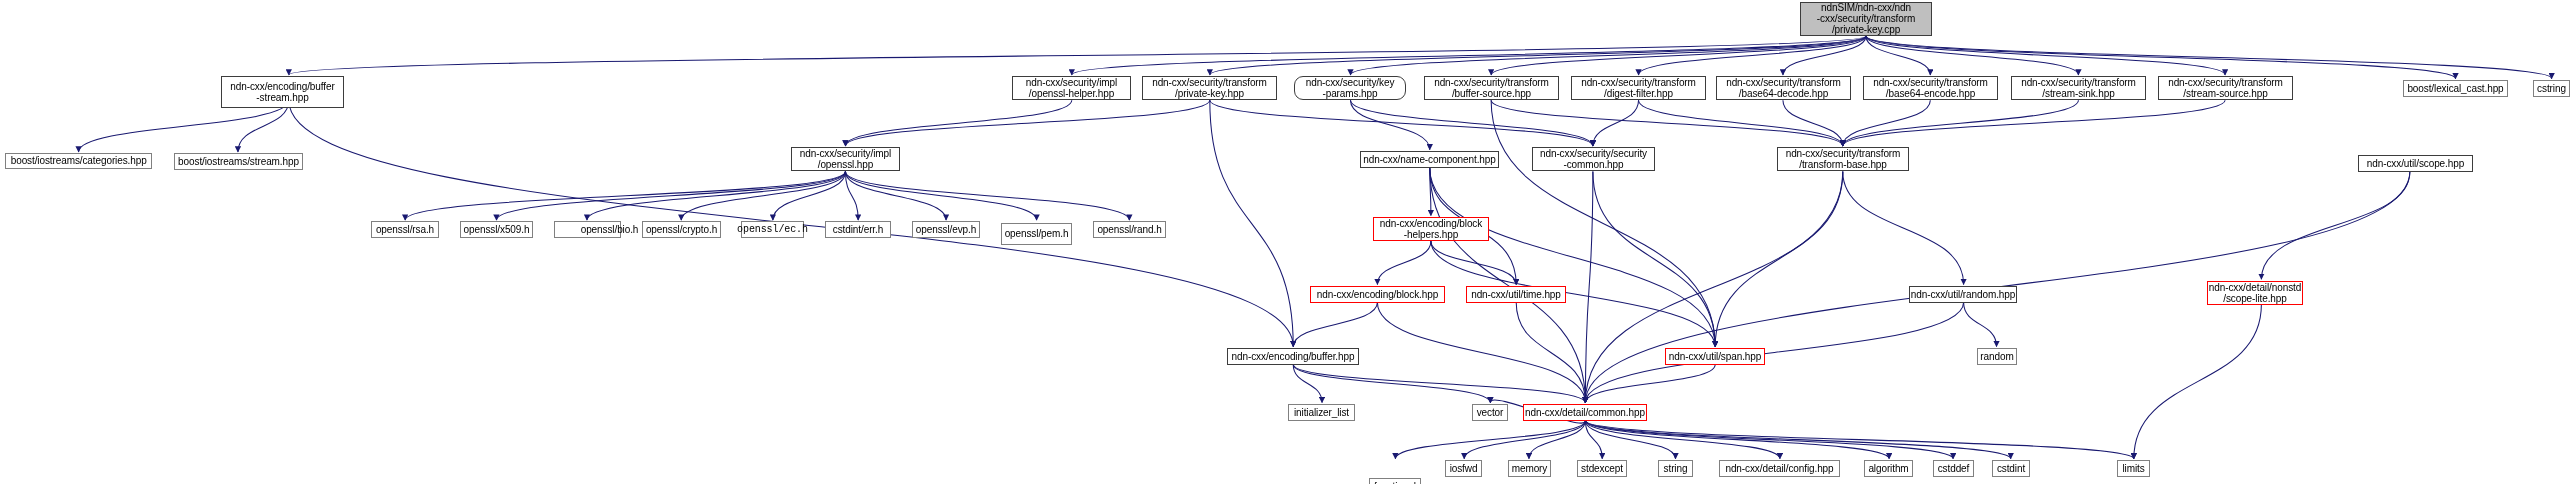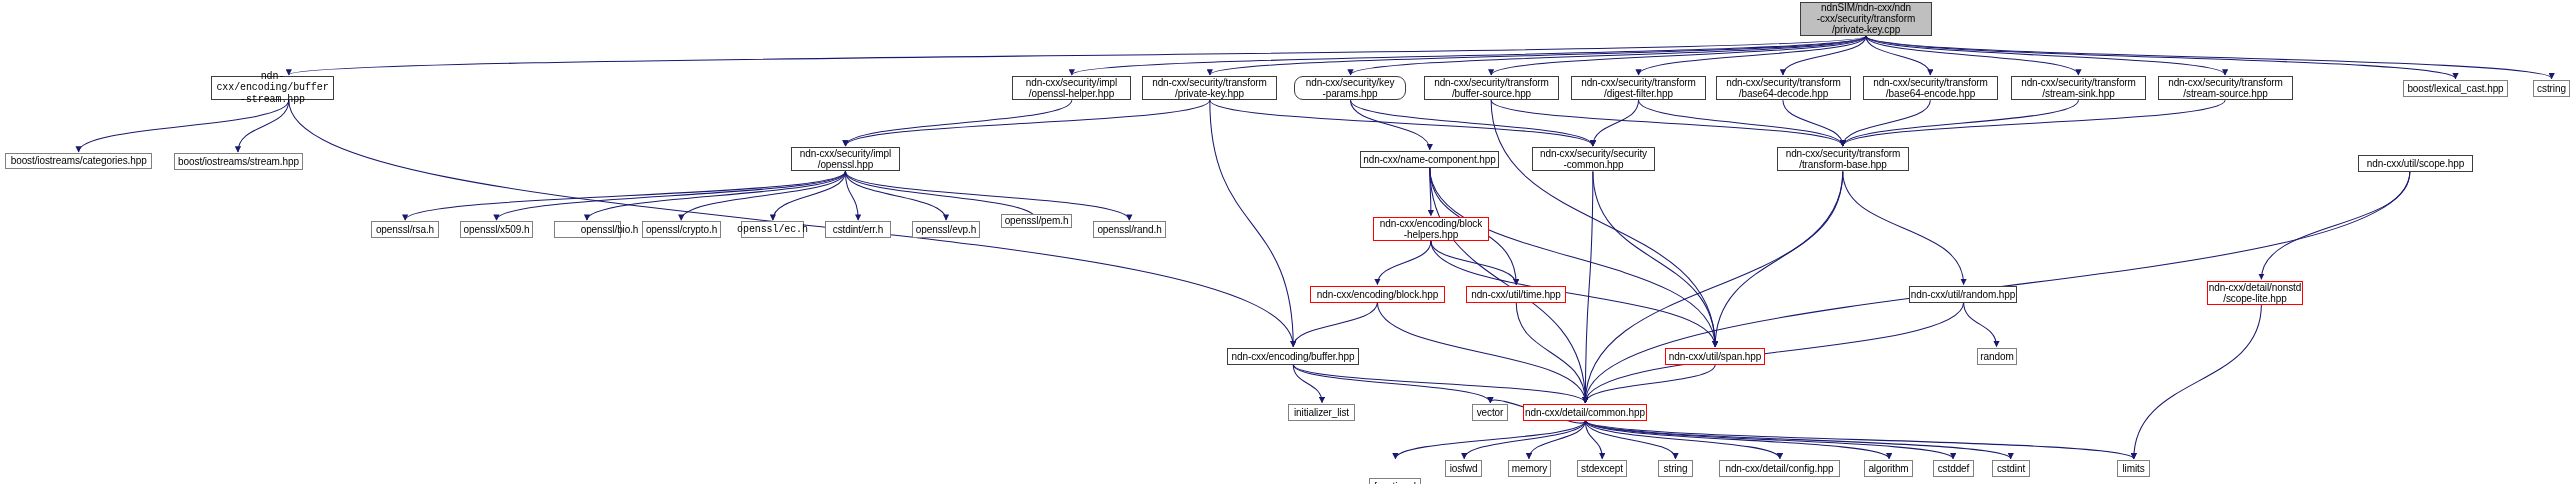--- a/index.html
+++ b/index.html
@@ -124,21 +124,21 @@
       <path d="M 2119 562 C 2119 590.05, 2379 584.95, 2379 613" fill="none" stroke="#191970" stroke-width="1.4" marker-end="url(#arr)"></path>
       <path d="M 2119 562 C 2119 590.05, 2525 584.95, 2525 613" fill="none" stroke="#191970" stroke-width="1.4" marker-end="url(#arr)"></path>
       <path d="M 2119 562 C 2119 590.05, 2610.5 584.95, 2610.5 613" fill="none" stroke="#191970" stroke-width="1.4" marker-end="url(#arr)"></path>
       <path d="M 2119 562 C 2119 590.05, 2687.5 584.95, 2687.5 613" fill="none" stroke="#191970" stroke-width="1.4" marker-end="url(#arr)"></path>
       <path d="M 2119 562 C 2119 590.05, 2852 584.95, 2852 613" fill="none" stroke="#191970" stroke-width="1.4" marker-end="url(#arr)"></path>
       <path d="M 2119 562 C 2119 580, 1992 520, 1992 538" fill="none" stroke="#191970" stroke-width="1.4" marker-end="url(#arr)"></path>
     </svg>
 <div class="node n-root" style="left: 1800px; top: 1.5px; width: 132px; height: 34px;">ndnSIM/ndn-cxx/ndn
 -cxx/security/transform
 /private-key.cpp</div>
-    <div class="node n-black" style="left: 211px; top: 76px; width: 123px; height: 24px; font-family: Liberation Mono, monospace;">ndn-cxx/encoding/buffer
+    <div class="node n-black" style="left: 221px; top: 76px; width: 123px; height: 32px;">ndn-cxx/encoding/buffer
 -stream.hpp</div>
     <div class="node n-black" style="left: 1012px; top: 76px; width: 119px; height: 24px;">ndn-cxx/security/impl
 /openssl-helper.hpp</div>
     <div class="node n-black" style="left: 1142px; top: 76px; width: 135px; height: 24px;">ndn-cxx/security/transform
 /private-key.hpp</div>
     <div class="node n-black" style="left: 1294px; top: 76px; width: 112px; height: 24px; border-radius: 9px;">ndn-cxx/security/key
 -params.hpp</div>
     <div class="node n-black" style="left: 1424px; top: 76px; width: 135px; height: 24px;">ndn-cxx/security/transform
 /buffer-source.hpp</div>
     <div class="node n-black" style="left: 1571px; top: 76px; width: 135px; height: 24px;">ndn-cxx/security/transform
@@ -163,21 +163,21 @@
     <div class="node n-black" style="left: 1777px; top: 147px; width: 132px; height: 24px;">ndn-cxx/security/transform
 /transform-base.hpp</div>
     <div class="node n-black" style="left: 2358px; top: 155px; width: 115px; height: 16.5px;">ndn-cxx/util/scope.hpp</div>
     <div class="node n-grey" style="left: 371px; top: 221px; width: 68px; height: 16.5px;">openssl/rsa.h</div>
     <div class="node n-grey" style="left: 460px; top: 221px; width: 73px; height: 16.5px;">openssl/x509.h</div>
     <div class="node n-grey" style="left: 554px; top: 221px; width: 67px; height: 16.5px; padding-left: 44px;">openssl/bio.h</div>
     <div class="node n-grey" style="left: 642px; top: 221px; width: 79px; height: 16.5px;">openssl/crypto.h</div>
     <div class="node n-grey" style="left: 741px; top: 221px; width: 63px; height: 16.5px; font-family: Liberation Mono, monospace;">openssl/ec.h</div>
     <div class="node n-grey" style="left: 825px; top: 221px; width: 66px; height: 16.5px;">cstdint/err.h</div>
     <div class="node n-grey" style="left: 912px; top: 221px; width: 68px; height: 16.5px;">openssl/evp.h</div>
-    <div class="node n-grey" style="left: 1001px; top: 214px; width: 71px; height: 14px;">openssl/pem.h</div>
+    <div class="node n-grey" style="left: 1001px; top: 223px; width: 71px; height: 22px;">openssl/pem.h</div>
     <div class="node n-grey" style="left: 1093px; top: 221px; width: 73px; height: 16.5px;">openssl/rand.h</div>
     <div class="node n-red" style="left: 1373px; top: 217px; width: 116px; height: 24px;">ndn-cxx/encoding/block
 -helpers.hpp</div>
     <div class="node n-red" style="left: 1310px; top: 286px; width: 135px; height: 16.5px;">ndn-cxx/encoding/block.hpp</div>
     <div class="node n-red" style="left: 1466px; top: 286px; width: 100px; height: 16.5px;">ndn-cxx/util/time.hpp</div>
     <div class="node n-black" style="left: 1909px; top: 286px; width: 108px; height: 16.5px;">ndn-cxx/util/random.hpp</div>
     <div class="node n-red" style="left: 2207px; top: 281px; width: 96px; height: 24px;">ndn-cxx/detail/nonstd
 /scope-lite.hpp</div>
     <div class="node n-black" style="left: 1227px; top: 348px; width: 132px; height: 16.5px;">ndn-cxx/encoding/buffer.hpp</div>
     <div class="node n-red" style="left: 1665px; top: 348px; width: 100px; height: 16.5px;">ndn-cxx/util/span.hpp</div>

